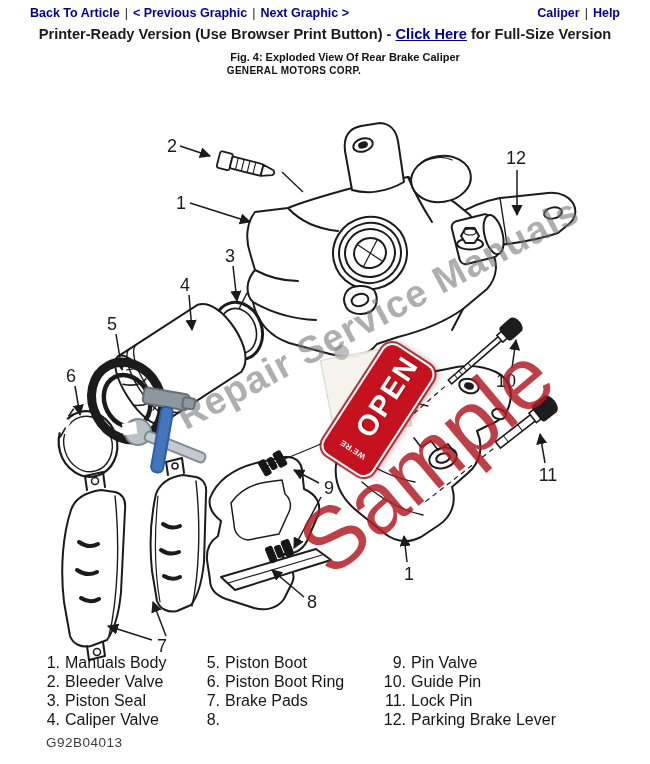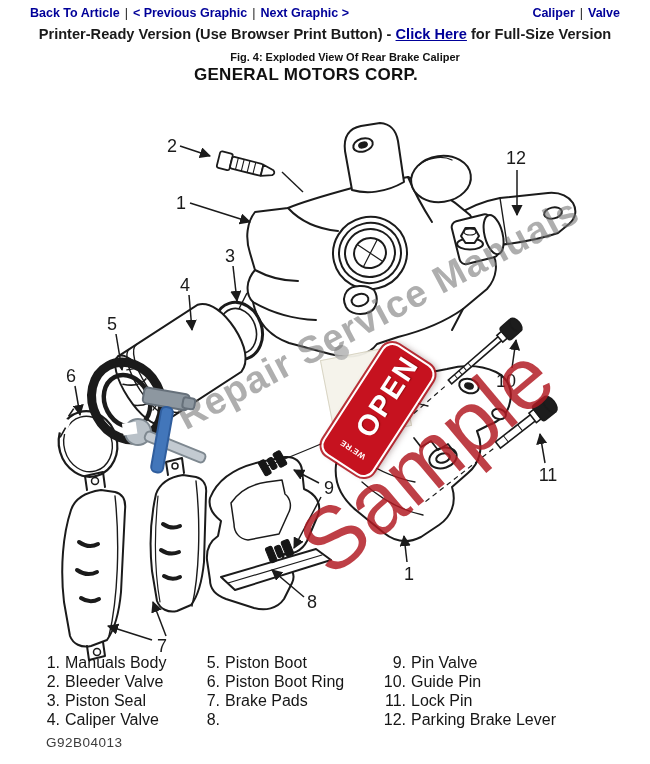--- a/index.html
+++ b/index.html
@@ -9,22 +9,22 @@
   .navrow{position:absolute;top:6px;left:0;width:650px;height:18px;font-size:12.5px;font-weight:bold;}
   .nav-left{position:absolute;left:30px;top:0;white-space:nowrap;}
   .nav-right{position:absolute;right:30px;top:0;white-space:nowrap;}
   a.navlink{color:#000099;cursor:pointer;}
   .sep{color:#222;font-weight:normal;padding:0 5px;}
   .printer-line{position:absolute;top:26px;left:0;width:650px;text-align:center;
         font-size:14.6px;font-weight:700;color:#1a1a1a;white-space:nowrap;}
   .printer-line a{color:#000099;text-decoration:underline;cursor:pointer;}
   .figcap{position:absolute;top:51px;left:0;width:650px;text-align:center;
         font-size:11px;font-weight:bold;color:#111;padding-left:20px;}
-  .mfr{position:absolute;top:65px;left:12px;width:588px;text-align:center;
-        font-size:17px;font-weight:bold;color:#111;letter-spacing:.3px;}
+  .mfr{position:absolute;top:65px;left:0;width:588px;text-align:center;
+        font-size:10px;font-weight:bold;color:#111;letter-spacing:.3px;}
   
   #art{position:absolute;left:0;top:0;z-index:1;}
   .sign-pad{position:absolute;left:327px;top:352px;width:76px;height:80px;background:#f5f3ea;
         border:1px solid #d7d3c2;transform:rotate(-11deg);z-index:2;opacity:.95;}
   .suction{position:absolute;left:334px;top:345px;width:15px;height:15px;border-radius:50%;
         background:#b3b3b3;opacity:.85;z-index:2;}
   .wm-brand{position:absolute;left:180px;top:398px;transform:rotate(-28deg);transform-origin:0 50%;
         font-size:38px;font-weight:bold;letter-spacing:1px;white-space:nowrap;
         color:rgba(115,115,115,0.58);z-index:3;}
   #tools{position:absolute;left:112px;top:372px;z-index:4;}
@@ -49,21 +49,21 @@
 </head>
 <body>
 
 <div id="page">
 
   <div class="navrow">
     <span class="nav-left">
       <a class="navlink">Back To Article</a><span class="sep">|</span><a class="navlink">&lt; Previous Graphic</a><span class="sep">|</span><a class="navlink">Next Graphic &gt;</a>
     </span>
     <span class="nav-right">
-      <a class="navlink">Caliper</a><span class="sep">|</span><a class="navlink">Valve</a>
+      <a class="navlink">Caliper</a><span class="sep">|</span><a class="navlink">Help</a>
     </span>
   </div>
 
   <div class="printer-line"><span>Printer-Ready Version (Use Browser Print Button) - </span><a>Click Here</a><span> for Full-Size Version</span></div>
 
   <div class="figcap">Fig. 4: Exploded View Of Rear Brake Caliper</div>
   <div class="mfr">GENERAL MOTORS CORP.</div>
 
   <svg id="art" width="650" height="764" viewBox="0 0 650 764">
     <defs>

